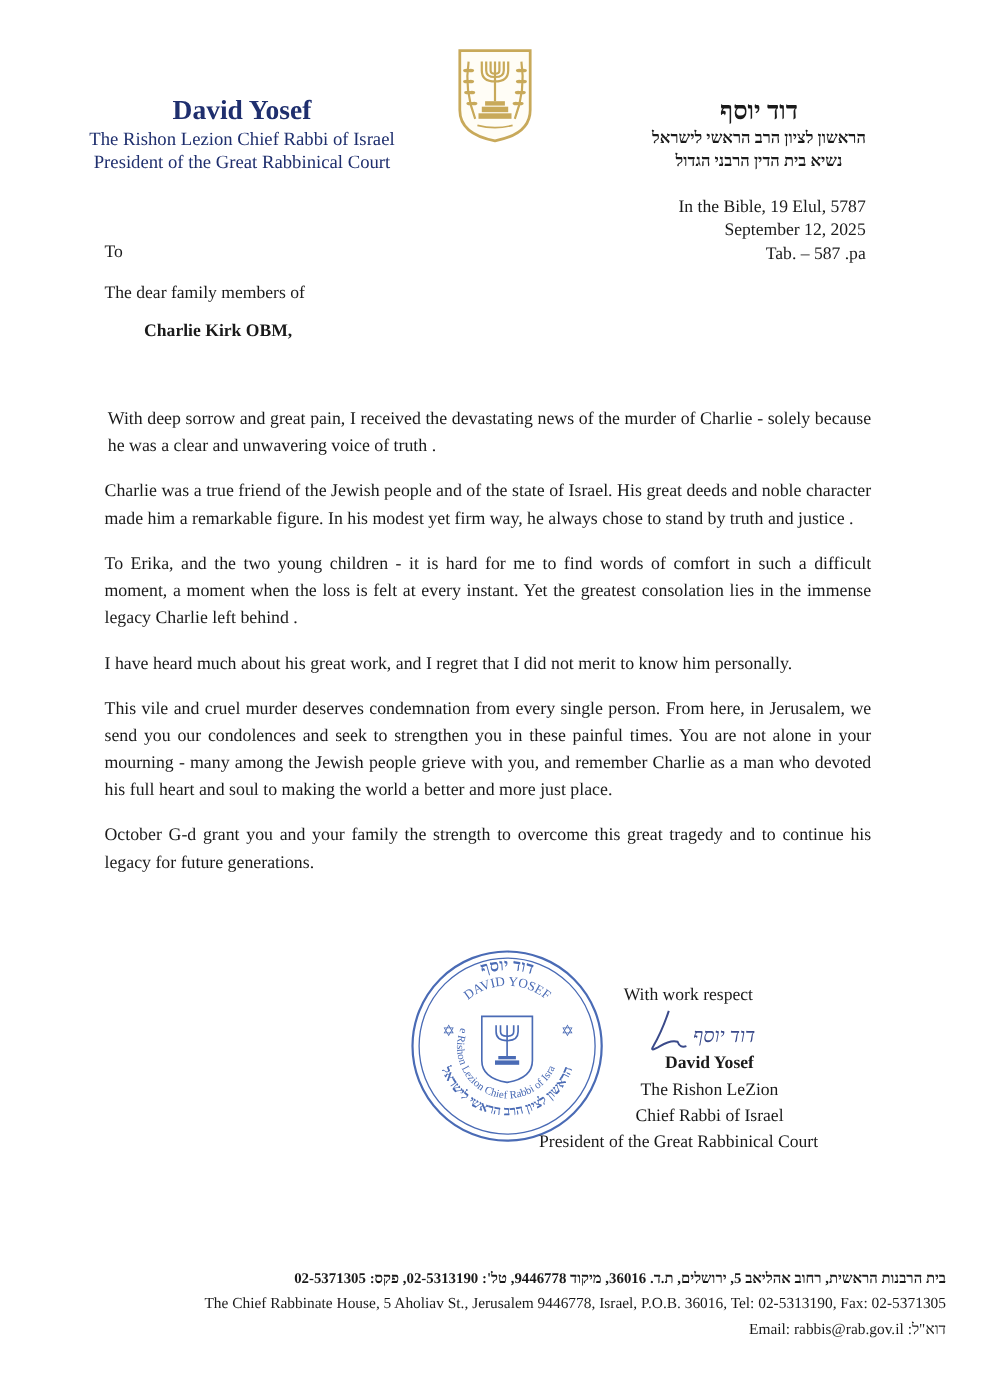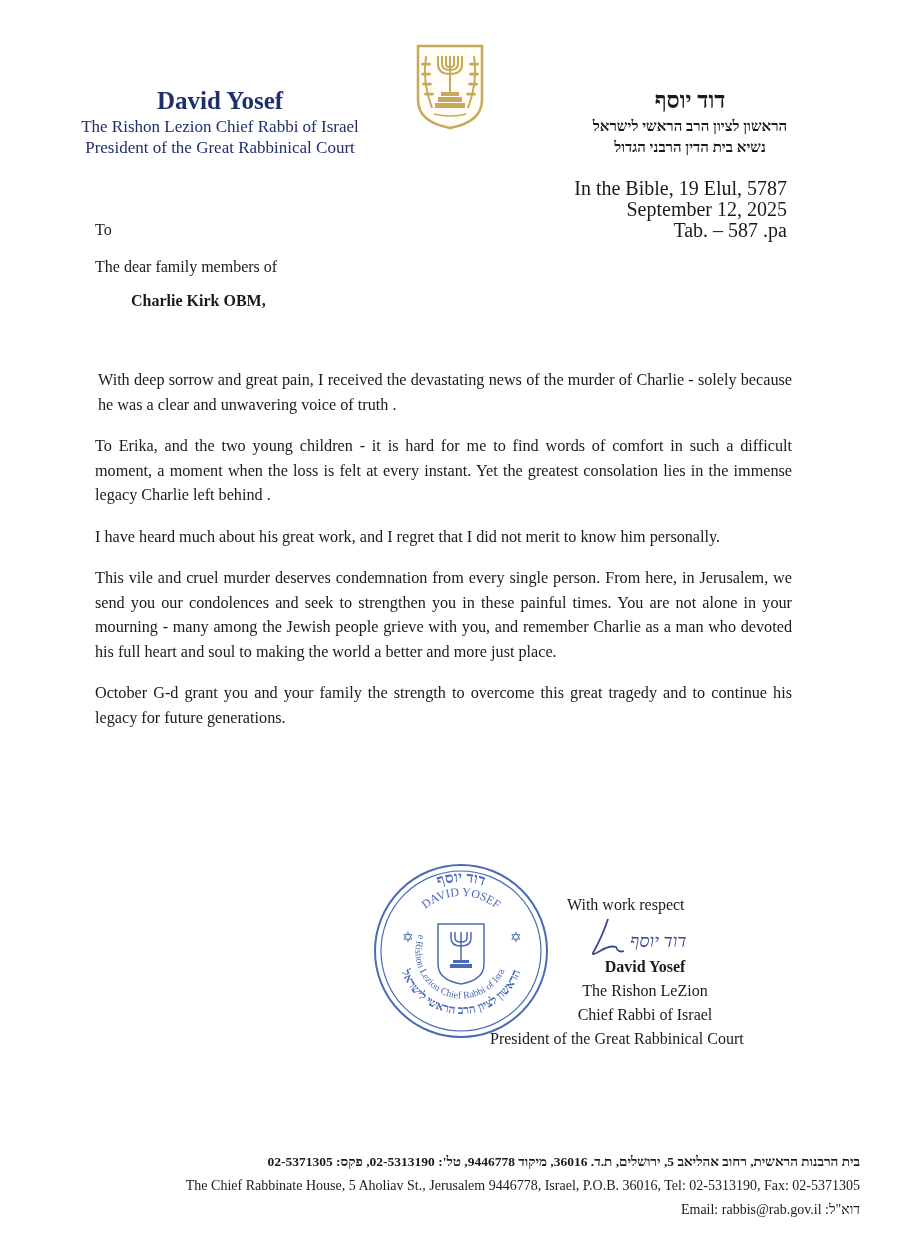--- a/index.html
+++ b/index.html
@@ -8,21 +8,21 @@
     font-family: "Liberation Serif", serif; color: #1a1a1a;
   }
   .abs { position: absolute; }
   .hdr-en { left: 60px; top: 86px; width: 320px; text-align: center; }
   .hdr-en .name { font-size: 25px; font-weight: bold; color: #1f2f6e; line-height: 30px; }
   .hdr-en .line { font-size: 17px; color: #1f2f6e; line-height: 21px; }
   .emblem { left: 414px; top: 42px; width: 72px; height: 88px; }
   .hdr-he { left: 560px; top: 86px; width: 260px; text-align: center; direction: rtl; }
   .hdr-he .name { font-size: 23px; font-weight: bold; color: #1a1a1a; line-height: 30px; }
   .hdr-he .line { font-size: 15px; font-weight: bold; color: #1a1a1a; line-height: 21px; }
-  .dateblock { right: 113px; top: 178px; text-align: right; font-size: 20px; line-height: 21px; }
+  .dateblock { right: 113px; top: 178px; text-align: right; font-size: 16px; line-height: 21px; }
   .to { left: 95px; top: 221px; font-size: 16px; }
   .salut { left: 95px; top: 256px; font-size: 16px; line-height: 22px; }
   .salut .l2 { font-weight: bold; margin-top: 12px; margin-left: 36px; }
   .body { left: 95px; top: 368px; width: 697px; font-size: 16.2px; line-height: 24.5px; text-align: justify; }
   .body p { margin: 0 0 17px 0; }
   .body p.first { padding-left: 3px; }
   .stamp { left: 372px; top: 862px; width: 178px; height: 178px; }
   .closing { left: 490px; top: 893px; width: 310px; text-align: center; font-size: 16px; line-height: 24px; }
   .closing .greet { text-align: left; padding-left: 77px; }
   .closing .sig { height: 38px; position: relative; }
@@ -91,20 +91,21 @@
 </div>
 
 <div class="abs to">To</div>
 <div class="abs salut">
   <div>The dear family members of</div>
   <div class="l2">Charlie Kirk OBM,</div>
 </div>
 
 <div class="abs body">
   <p class="first">With deep sorrow and great pain, I received the devastating news of the murder of Charlie - solely because he was a clear and unwavering voice of truth .</p>
+  <p>Charlie was a true friend of the Jewish people and of the state of Israel. His great deeds and noble character made him a remarkable figure. In his modest yet firm way, he always chose to stand by truth and justice .</p>
   <p>To Erika, and the two young children - it is hard for me to find words of comfort in such a difficult moment, a moment when the loss is felt at every instant. Yet the greatest consolation lies in the immense legacy Charlie left behind .</p>
   <p>I have heard much about his great work, and I regret that I did not merit to know him personally.</p>
   <p>This vile and cruel murder deserves condemnation from every single person. From here, in Jerusalem, we send you our condolences and seek to strengthen you in these painful times. You are not alone in your mourning - many among the Jewish people grieve with you, and remember Charlie as a man who devoted his full heart and soul to making the world a better and more just place.</p>
   <p>October G-d grant you and your family the strength to overcome this great tragedy and to continue his legacy for future generations.</p>
 </div>
 
 <div class="abs stamp">
   <svg width="178" height="178" viewBox="0 0 178 178">
     <defs>
       <path id="ringTop" d="M 34 89 A 55 55 0 0 1 144 89"></path>

